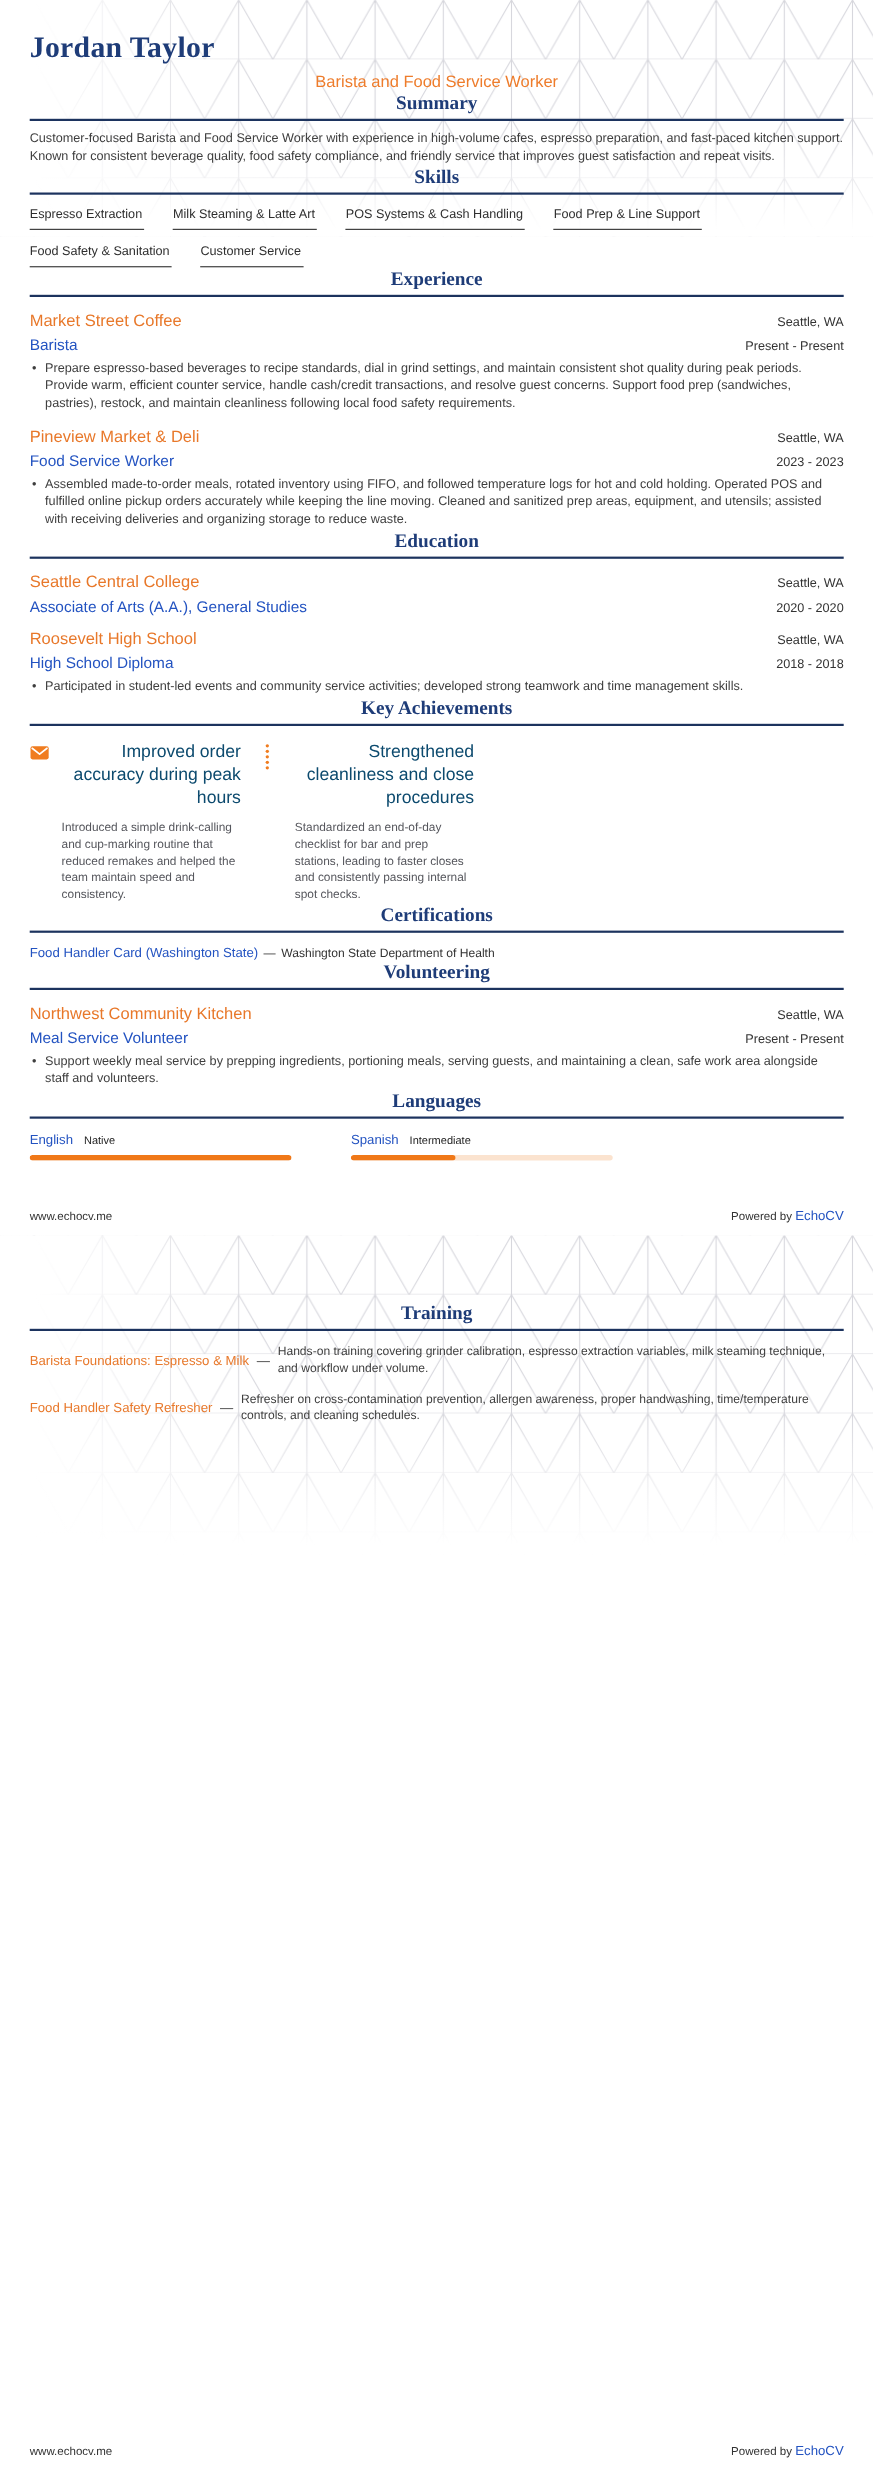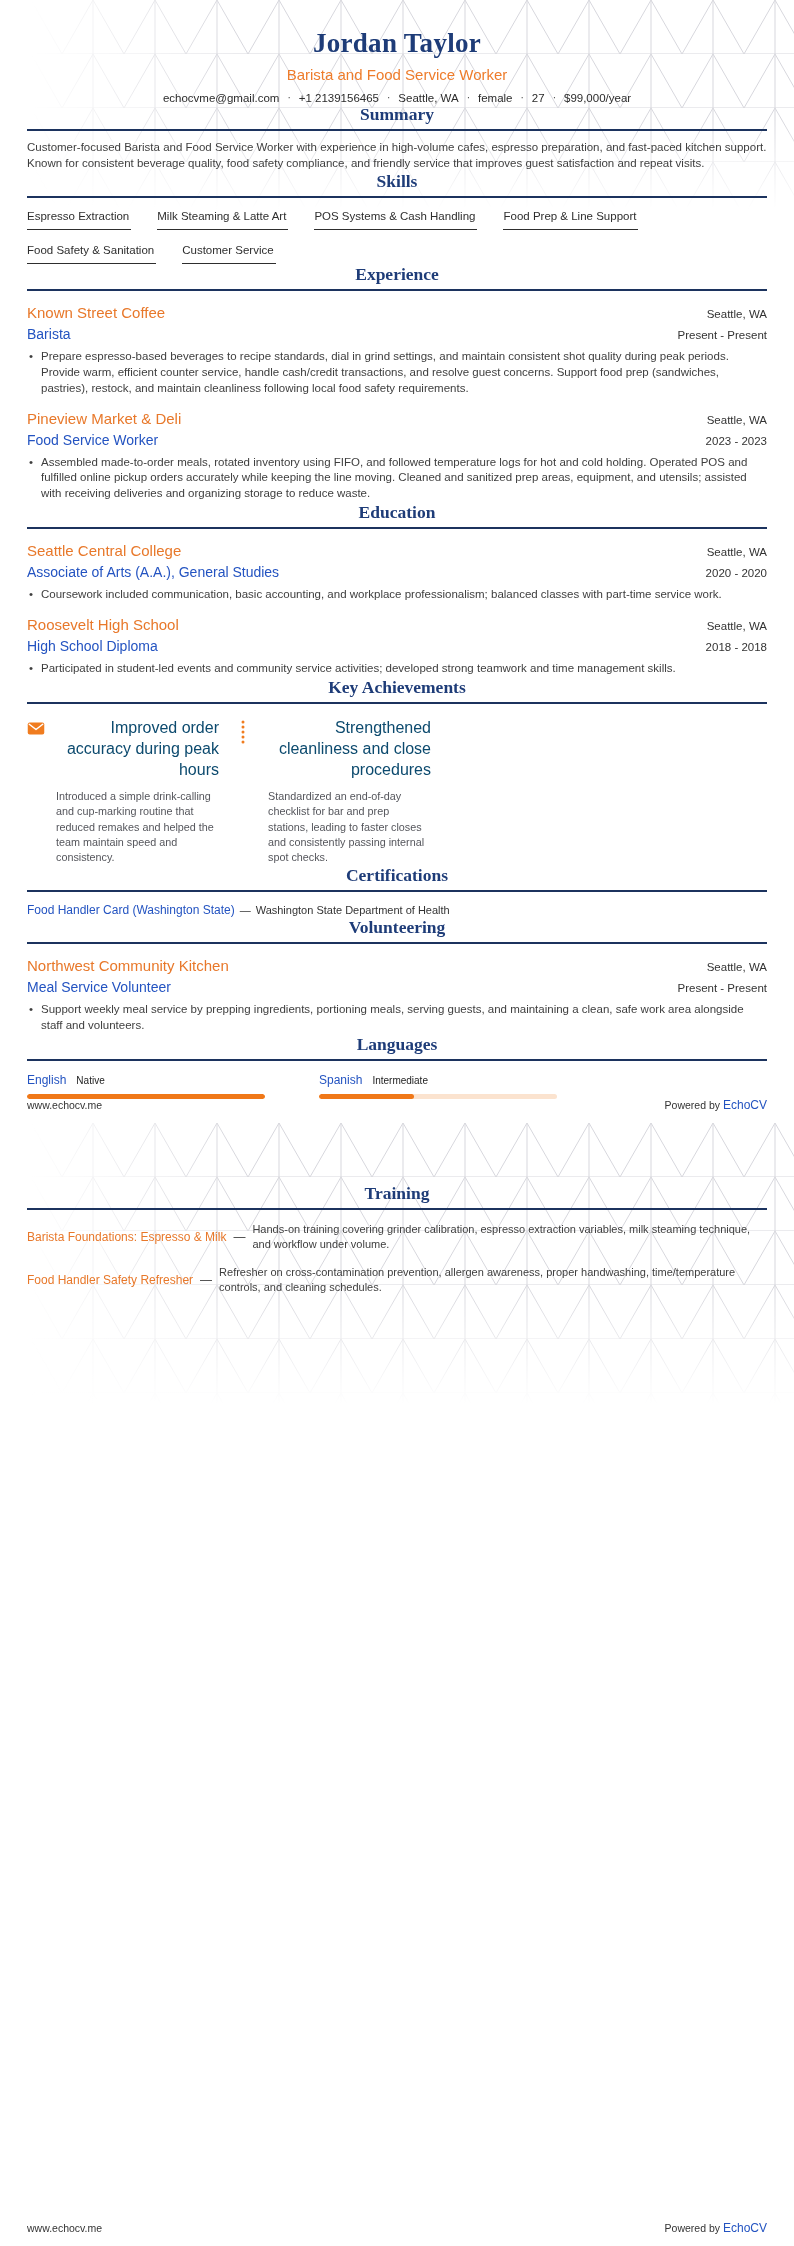--- a/index.html
+++ b/index.html
@@ -15,21 +15,21 @@
 
   
   .pattern-band { position:absolute; left:0; width:794px; overflow:hidden; z-index:0; pointer-events:none; }
   .band-top { top:0; height:215px; }
   .band-p2 { top:0; height:290px; }
   .fade { position:absolute; inset:0; }
   .fade-bottom { background:linear-gradient(to bottom, rgba(255,255,255,0) 55%, #ffffff 97%); }
   .fade-left { background:linear-gradient(to right, #ffffff 4%, rgba(255,255,255,0) 30%); }
 
   
-  .name { text-align:center; font-family:"Liberation Serif","DejaVu Serif",serif; font-weight:bold; font-size:27px; color:#1e3c78; letter-spacing:.3px; }
+  .name { text-align:left; font-family:"Liberation Serif","DejaVu Serif",serif; font-weight:bold; font-size:27px; color:#1e3c78; letter-spacing:.3px; }
   .role { text-align:center; font-size:15px; color:#ee7c2b; margin-top:7px; }
   .contact { text-align:center; font-size:11.5px; color:#2b2b2b; margin-top:9px; }
   .contact .sep { display:inline-block; margin:0 8px; color:#444; font-size:10px; vertical-align:1px; }
 
   
   .section { }
   .sec-head { text-align:center; font-family:"Liberation Serif","DejaVu Serif",serif; font-weight:bold; font-size:17.5px; color:#1e3c78; }
   .sec-rule { border:none; border-top:2.5px solid #1c335e; margin-top:4px; }
   .body-text { font-size:11.5px; line-height:1.35; color:#3e3e3e; margin-top:9px; }
 
@@ -98,23 +98,20 @@
         <rect x="0" y="-8" width="794" height="223" fill="url(#tri1)"></rect>
       </svg>
       <div class="fade fade-left"></div>
       <div class="fade fade-bottom"></div>
     </div>
 
     <div class="page-inner">
 
       <div class="name">Jordan Taylor</div>
       <div class="role">Barista and Food Service Worker</div>
-      <div class="contact">
-        <span>echocvme@gmail.com</span><span class="sep">·</span><span>+1 2139156465</span><span class="sep">·</span><span>Seattle, WA</span><span class="sep">·</span><span>female</span><span class="sep">·</span><span>27</span><span class="sep">·</span><span>$99,000/year</span>
-      </div>
 
       <div class="section">
         <div class="sec-head">Summary</div>
         <hr class="sec-rule">
         <p class="body-text">Customer-focused Barista and Food Service Worker with experience in high-volume cafes, espresso preparation, and fast-paced kitchen support. Known for consistent beverage quality, food safety compliance, and friendly service that improves guest satisfaction and repeat visits.</p>
       </div>
 
       <div class="section">
         <div class="sec-head">Skills</div>
         <hr class="sec-rule">
@@ -127,21 +124,21 @@
           <span class="skill-item">Customer Service</span>
         </div>
       </div>
 
       <div class="section">
         <div class="sec-head">Experience</div>
         <hr class="sec-rule">
 
         <div class="entry">
           <div class="entry-row">
-            <span class="company">Known Street Coffee</span>
+            <span class="company">Market Street Coffee</span>
             <span class="meta">Seattle, WA</span>
           </div>
           <div class="entry-row second">
             <span class="position">Barista</span>
             <span class="meta">Present - Present</span>
           </div>
           <ul class="bullets">
               <li>Prepare espresso-based beverages to recipe standards, dial in grind settings, and maintain consistent shot quality during peak periods. Provide warm, efficient counter service, handle cash/credit transactions, and resolve guest concerns. Support food prep (sandwiches, pastries), restock, and maintain cleanliness following local food safety requirements.</li>
             </ul>
         </div>
@@ -167,23 +164,20 @@
 
         <div class="entry">
           <div class="entry-row">
             <span class="company">Seattle Central College</span>
             <span class="meta">Seattle, WA</span>
           </div>
           <div class="entry-row second">
             <span class="position">Associate of Arts (A.A.), General Studies</span>
             <span class="meta">2020 - 2020</span>
           </div>
-          <ul class="bullets">
-              <li>Coursework included communication, basic accounting, and workplace professionalism; balanced classes with part-time service work.</li>
-            </ul>
         </div>
 
         <div class="entry">
           <div class="entry-row">
             <span class="company">Roosevelt High School</span>
             <span class="meta">Seattle, WA</span>
           </div>
           <div class="entry-row second">
             <span class="position">High School Diploma</span>
             <span class="meta">2018 - 2018</span>

